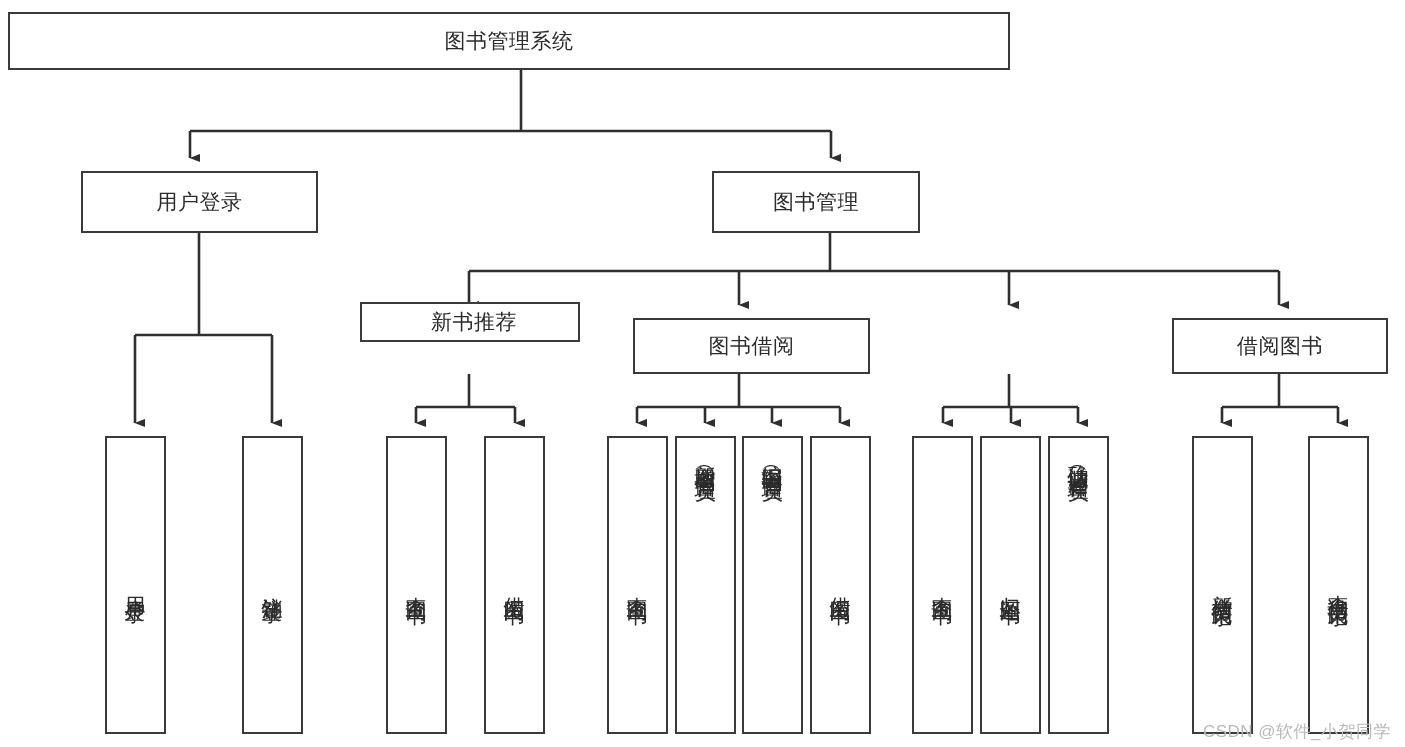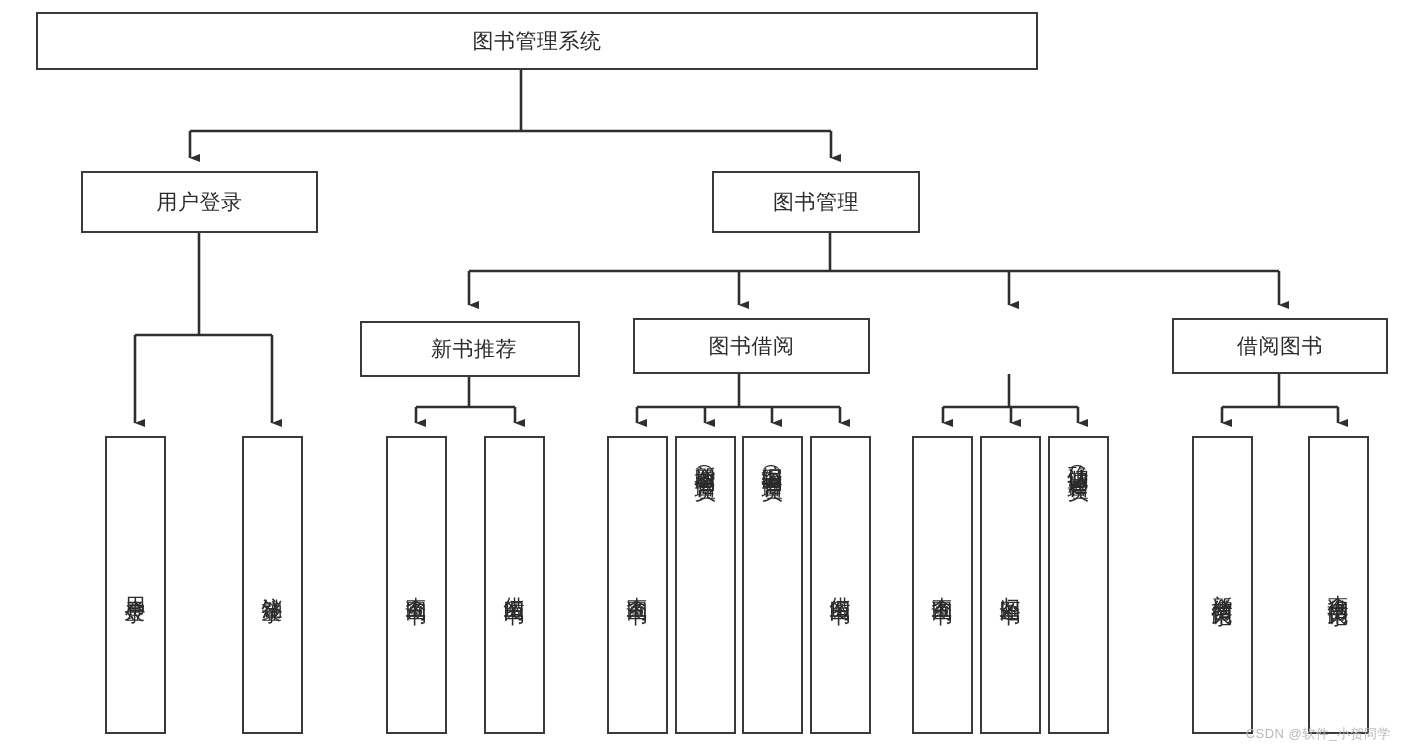--- a/index.html
+++ b/index.html
@@ -58,21 +58,21 @@
     white-space: nowrap;
   }
   .node.vertical.center-v {
     align-items: center;
     padding-top: 0;
   }
   #watermark {
     position: absolute;
     right: 14px;
     bottom: 4px;
-    font-size: 13px;
+    font-size: 17px;
     color: #b9b9b9;
     letter-spacing: 0.5px;
     white-space: nowrap;
     pointer-events: none;
     margin-top: 24px;
   }
 </style>
 </head>
 <body>
 
@@ -121,32 +121,32 @@
       <path d="M1011,407 L1011,423" marker-end="url(#arrowhead)"></path>
       <path d="M1078,407 L1078,423" marker-end="url(#arrowhead)"></path>
 
       <path d="M1279,374 L1279,407"></path>
       <path d="M1222,407 L1338,407"></path>
       <path d="M1222,407 L1222,423" marker-end="url(#arrowhead)"></path>
       <path d="M1338,407 L1338,423" marker-end="url(#arrowhead)"></path>
     </g>
   </svg>
 
-  <div class="node horizontal" style="left: 36px; top: 12px; width: 1002px; height: 58px;">
+  <div class="node horizontal" style="left: 8px; top: 12px; width: 1002px; height: 58px;">
     <span class="node-label">图书管理系统</span>
   </div>
 
   <div class="node horizontal" style="left: 81px; top: 171px; width: 237px; height: 62px;">
     <span class="node-label">用户登录</span>
   </div>
   <div class="node horizontal" style="left: 712px; top: 171px; width: 208px; height: 62px;">
     <span class="node-label">图书管理</span>
   </div>
 
-  <div class="node horizontal" style="left: 360px; top: 321px; width: 220px; height: 56px; padding-left: 8px;">
+  <div class="node horizontal" style="left: 360px; top: 302px; width: 220px; height: 40px; padding-left: 8px;">
     <span class="node-label">新书推荐</span>
   </div>
   <div class="node horizontal" style="left: 633px; top: 318px; width: 237px; height: 56px;">
     <span class="node-label">图书借阅</span>
   </div>
   <div class="node horizontal" style="left: 1172px; top: 318px; width: 216px; height: 56px;">
     <span class="node-label">借阅图书</span>
   </div>
 
   <div class="node vertical center-v" style="left: 105px; top: 436px; width: 61px; height: 298px;">

